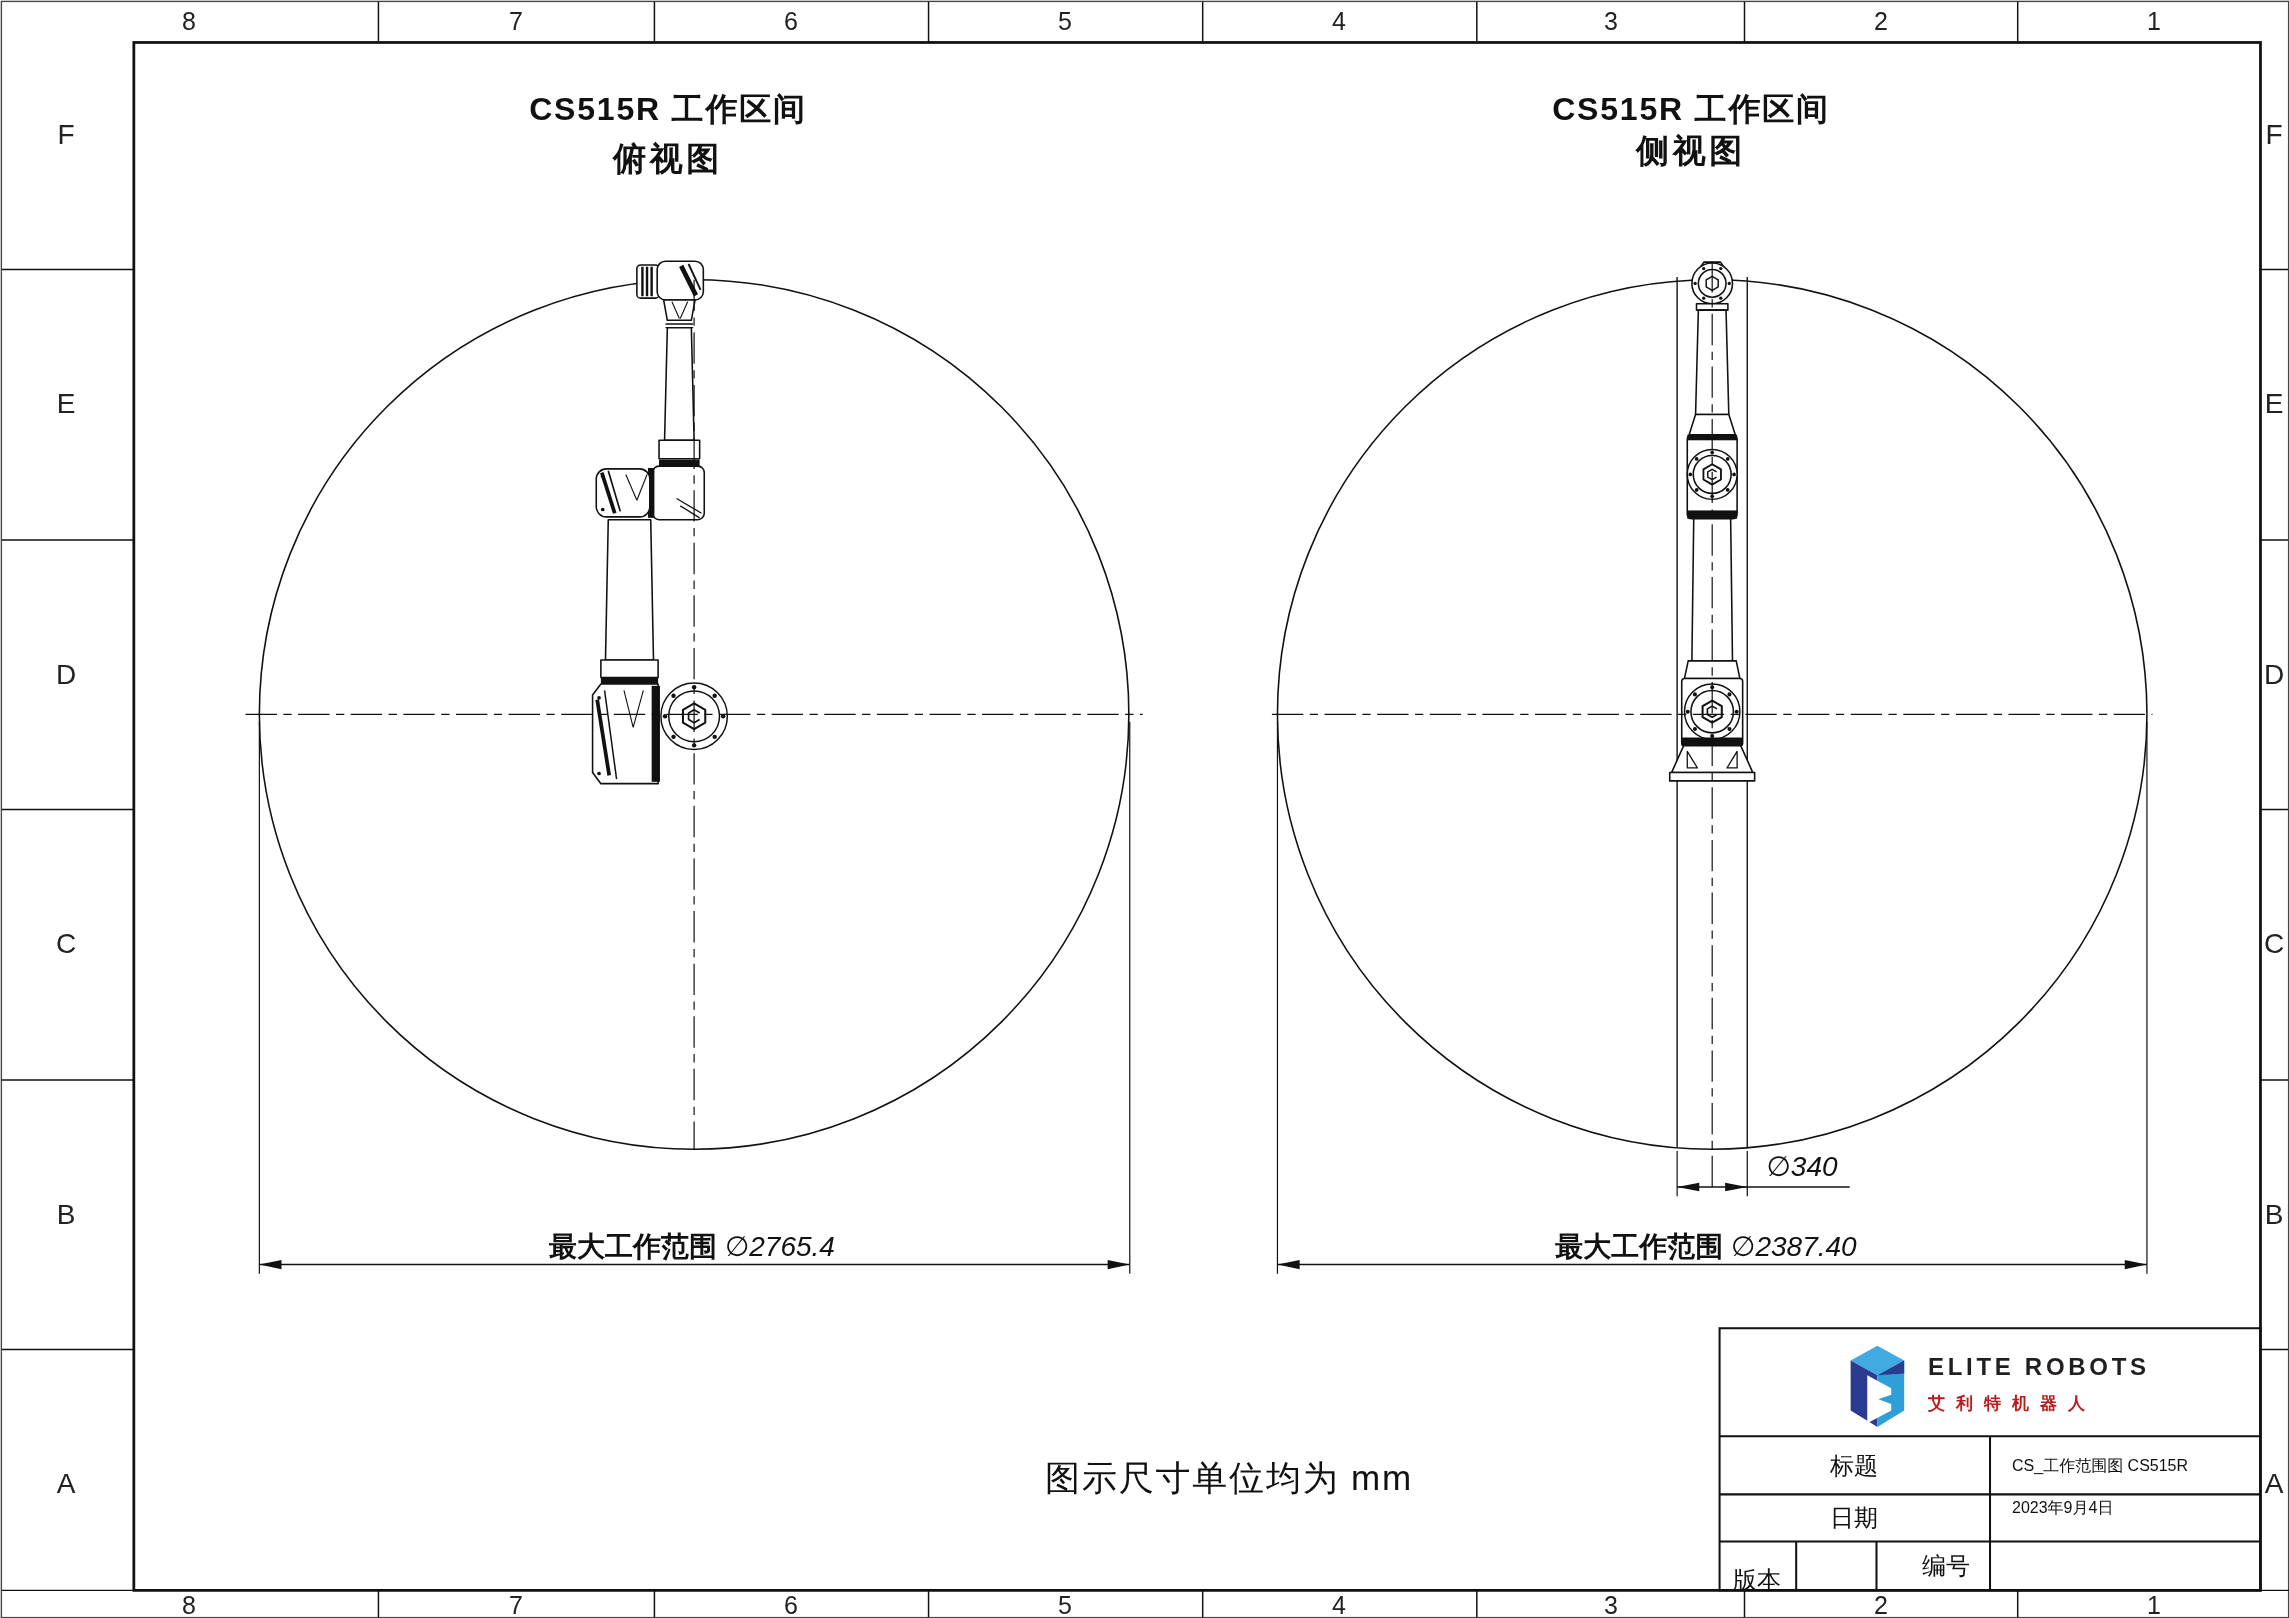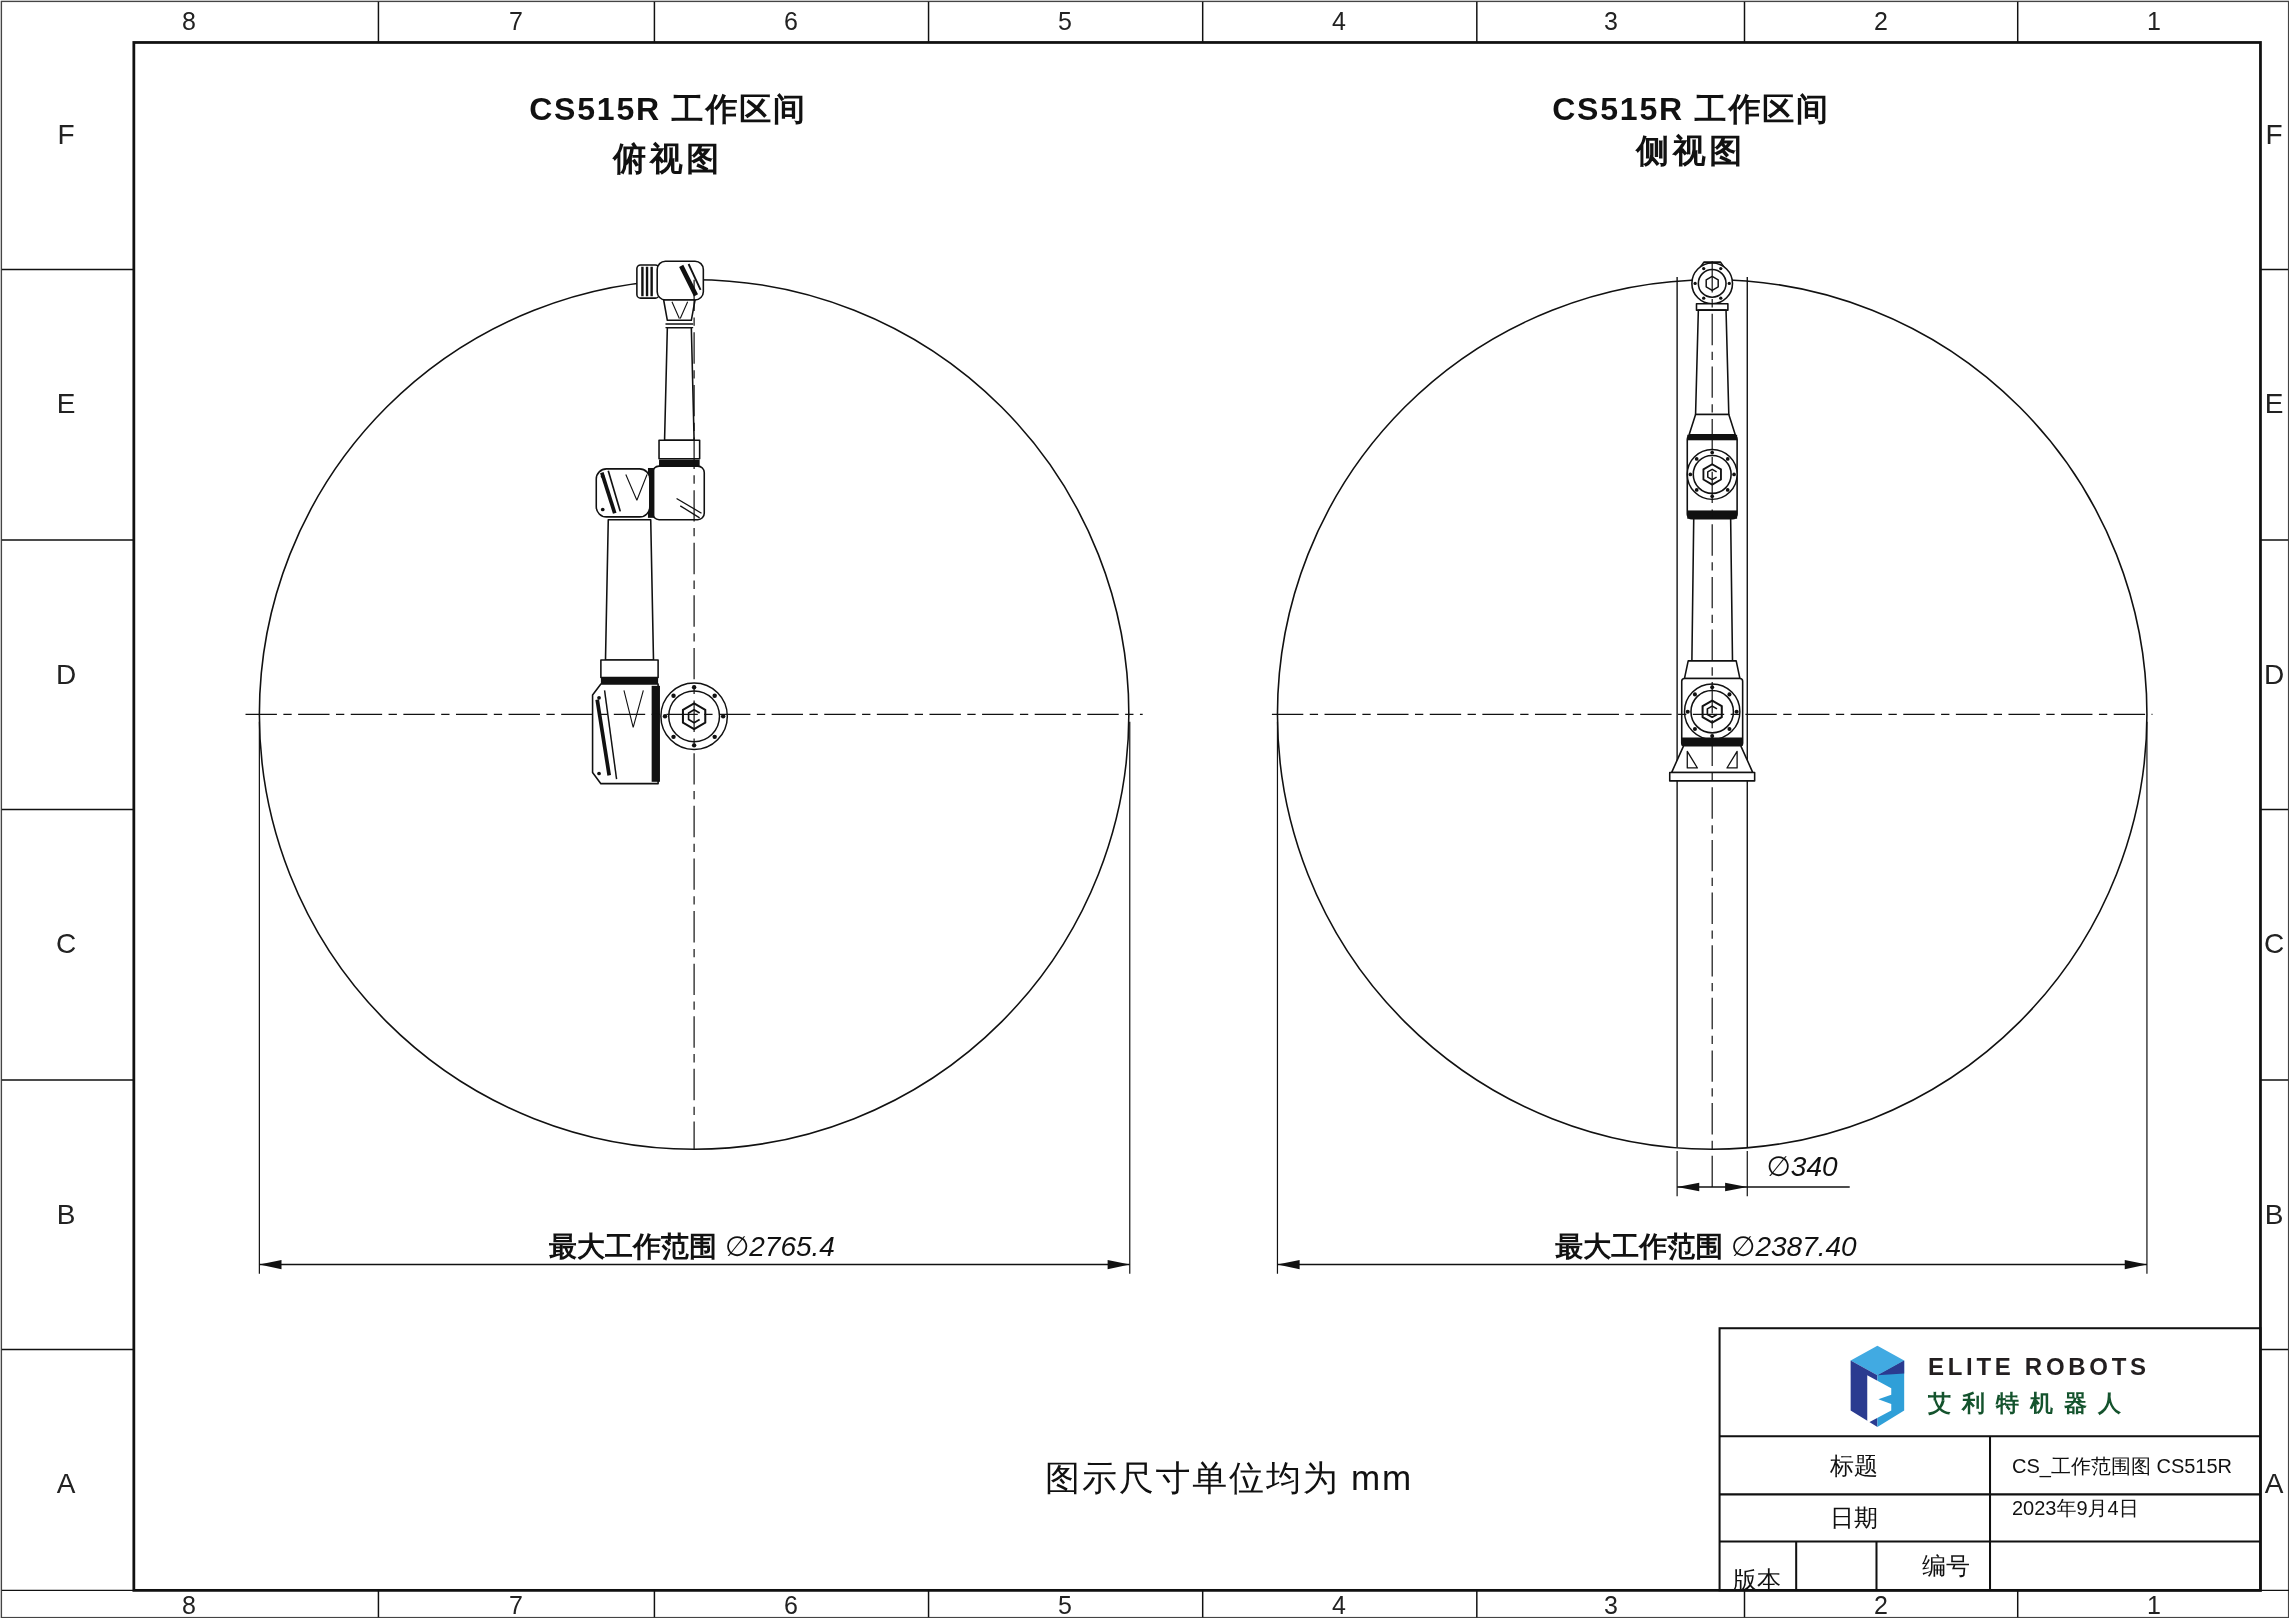--- a/index.html
+++ b/index.html
@@ -10,23 +10,23 @@
   .tl{position:absolute;transform:translateY(-50%);white-space:nowrap;line-height:1;}
   .vtitle{font-size:32px;letter-spacing:1.8px;font-weight:bold;}
   .vsub{font-size:33px;letter-spacing:3.7px;font-weight:bold;}
   .zone{font-size:25px;color:#222;font-weight:normal;}
   .rowl{font-size:28px;color:#222;}
   .dim{font-size:28px;}
   .dim .lbl{font-weight:bold;}
   .dim .val{font-weight:normal;font-style:italic;}
   .note{font-size:35px;font-weight:normal;letter-spacing:1.8px;}
   .tb-label{font-size:24px;}
-  .tb-value{font-size:20px;}
+  .tb-value{font-size:16px;}
   .brand-en{font-size:24px;font-weight:bold;letter-spacing:3.7px;color:#231f20;}
-  .brand-cn{font-size:23px;font-weight:bold;letter-spacing:11px;color:#14532d;font-family:Liberation Serif, serif;}
+  .brand-cn{font-size:17px;font-weight:bold;letter-spacing:11px;color:#b91c1c;font-family:Liberation Serif, serif;}
 </style>
 </head>
 <body>
 
 <div class="sheet">
 
 <svg width="2290" height="1619" viewBox="0 0 2481 1754">
 
   <g stroke="#444" fill="none">
     <rect x="1.5" y="1.5" width="2478" height="1751" stroke-width="1.5"></rect>

